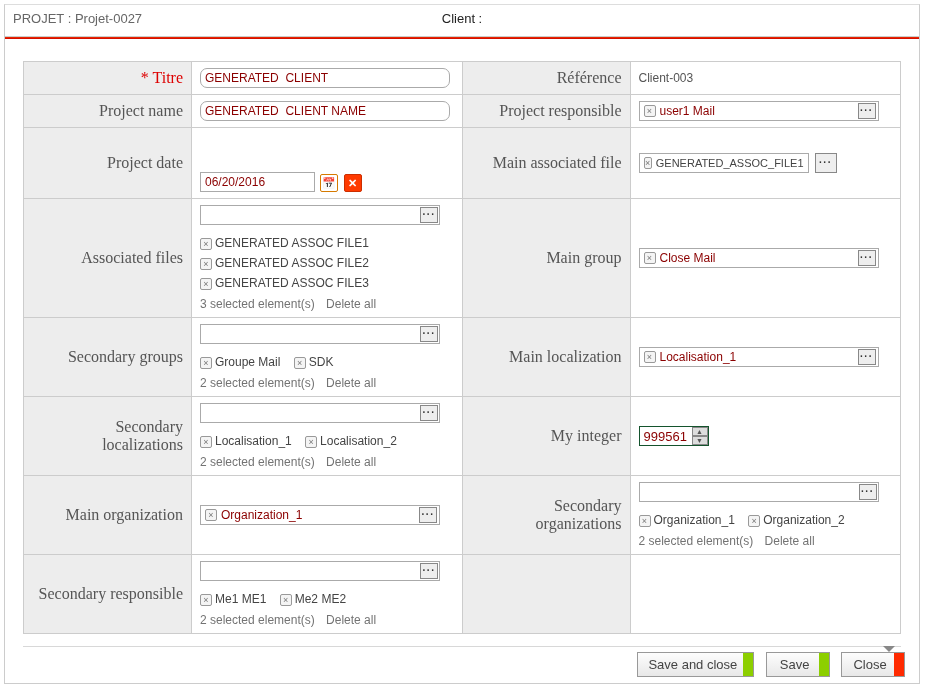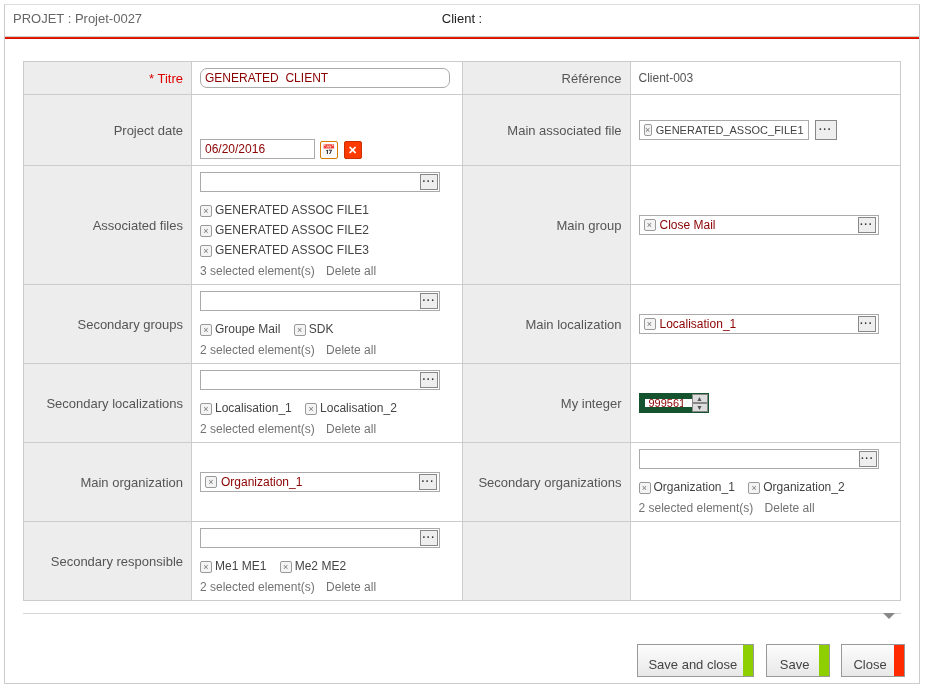--- a/index.html
+++ b/index.html
@@ -55,22 +55,23 @@
   table.form td {
     border: 1px solid #ccc;
     padding: 6px 8px;
     vertical-align: middle;
   }
   td.label {
     background: #ededed;
     text-align: right;
     color: #555;
     width: 168px;
-    font-size: 13px;
+    font-size: 16px;
     padding-right: 12px;
+    font-family: Liberation Serif, serif;
   }
   td.value {
     background: #fff;
     vertical-align: top;
   }
   .req {
     color: #d00;
   }
   input.text {
     border: 1px solid #aaa;
@@ -240,26 +241,26 @@
     font-size: 10px;
     letter-spacing: 1px;
     margin-left: 6px;
     vertical-align: middle;
   }
   .spinner {
     display: inline-block;
     position: relative;
   }
   .spinner input {
-    border:6px solid #14532d;
+    border:1px solid #14532d;
     height:20px;
     padding:2px 20px 2px 4px;
     width: 70px;
     color:#8b0000;
-    font-size:11px;
+    font-size:13px;
   }
   .spinner .arrows {
     position:absolute;
     right:1px; top:1px;
     width:16px;height:18px;
     display:flex;flex-direction:column;
   }
   .spinner .arrows span {
     flex:1;
     background:#ddd;
@@ -286,21 +287,21 @@
   }
   .footer {
     position: absolute;
     bottom: 6px;
     right: 14px;
   }
   .btn {
     display: inline-block;
     border: 1px solid #999;
     background: linear-gradient(#fdfdfd, #e8e8e8);
-    padding: 12px 16px 4px 10px;
+    padding: 4px 16px 4px 10px;
     margin-left: 8px;
     cursor: pointer;
     font-size: 13px;
     color: #444;
     position: relative;
     min-width: 64px;
     text-align: center;
   }
   .btn .accent {
     position: absolute;
@@ -332,20 +333,32 @@
       <tbody>
           <tr>
         <td class="label"><span class="req">* </span><span class="req">Titre</span></td>
         <td class="value">
           <input class="text w250" value="GENERATED  CLIENT" style="">
         </td>
         <td class="label"><span>Référence</span></td>
         <td class="value"><span class="val-text">Client-003</span></td>
       </tr>
 
+      <tr>
+        <td class="label"><span>Project name</span></td>
+        <td class="value"><input class="text w250" value="GENERATED  CLIENT NAME" style=""></td>
+        <td class="label"><span>Project responsible</span></td>
+        <td class="value">
+          <div class="single-chip">
+            <span class="x">×</span>
+            <span>user1 Mail</span>
+            <span class="three-dots">···</span>
+          </div>
+        </td>
+      </tr>
 
       <tr>
         <td class="label"><span>Project date</span></td>
         <td class="value">
           <input class="text w115" value="06/20/2016" style="">
           <span class="inline-icon">📅</span>
           <span class="inline-icon red">✕</span>
         </td>
         <td class="label"><span>Main associated file</span></td>
         <td class="value">

